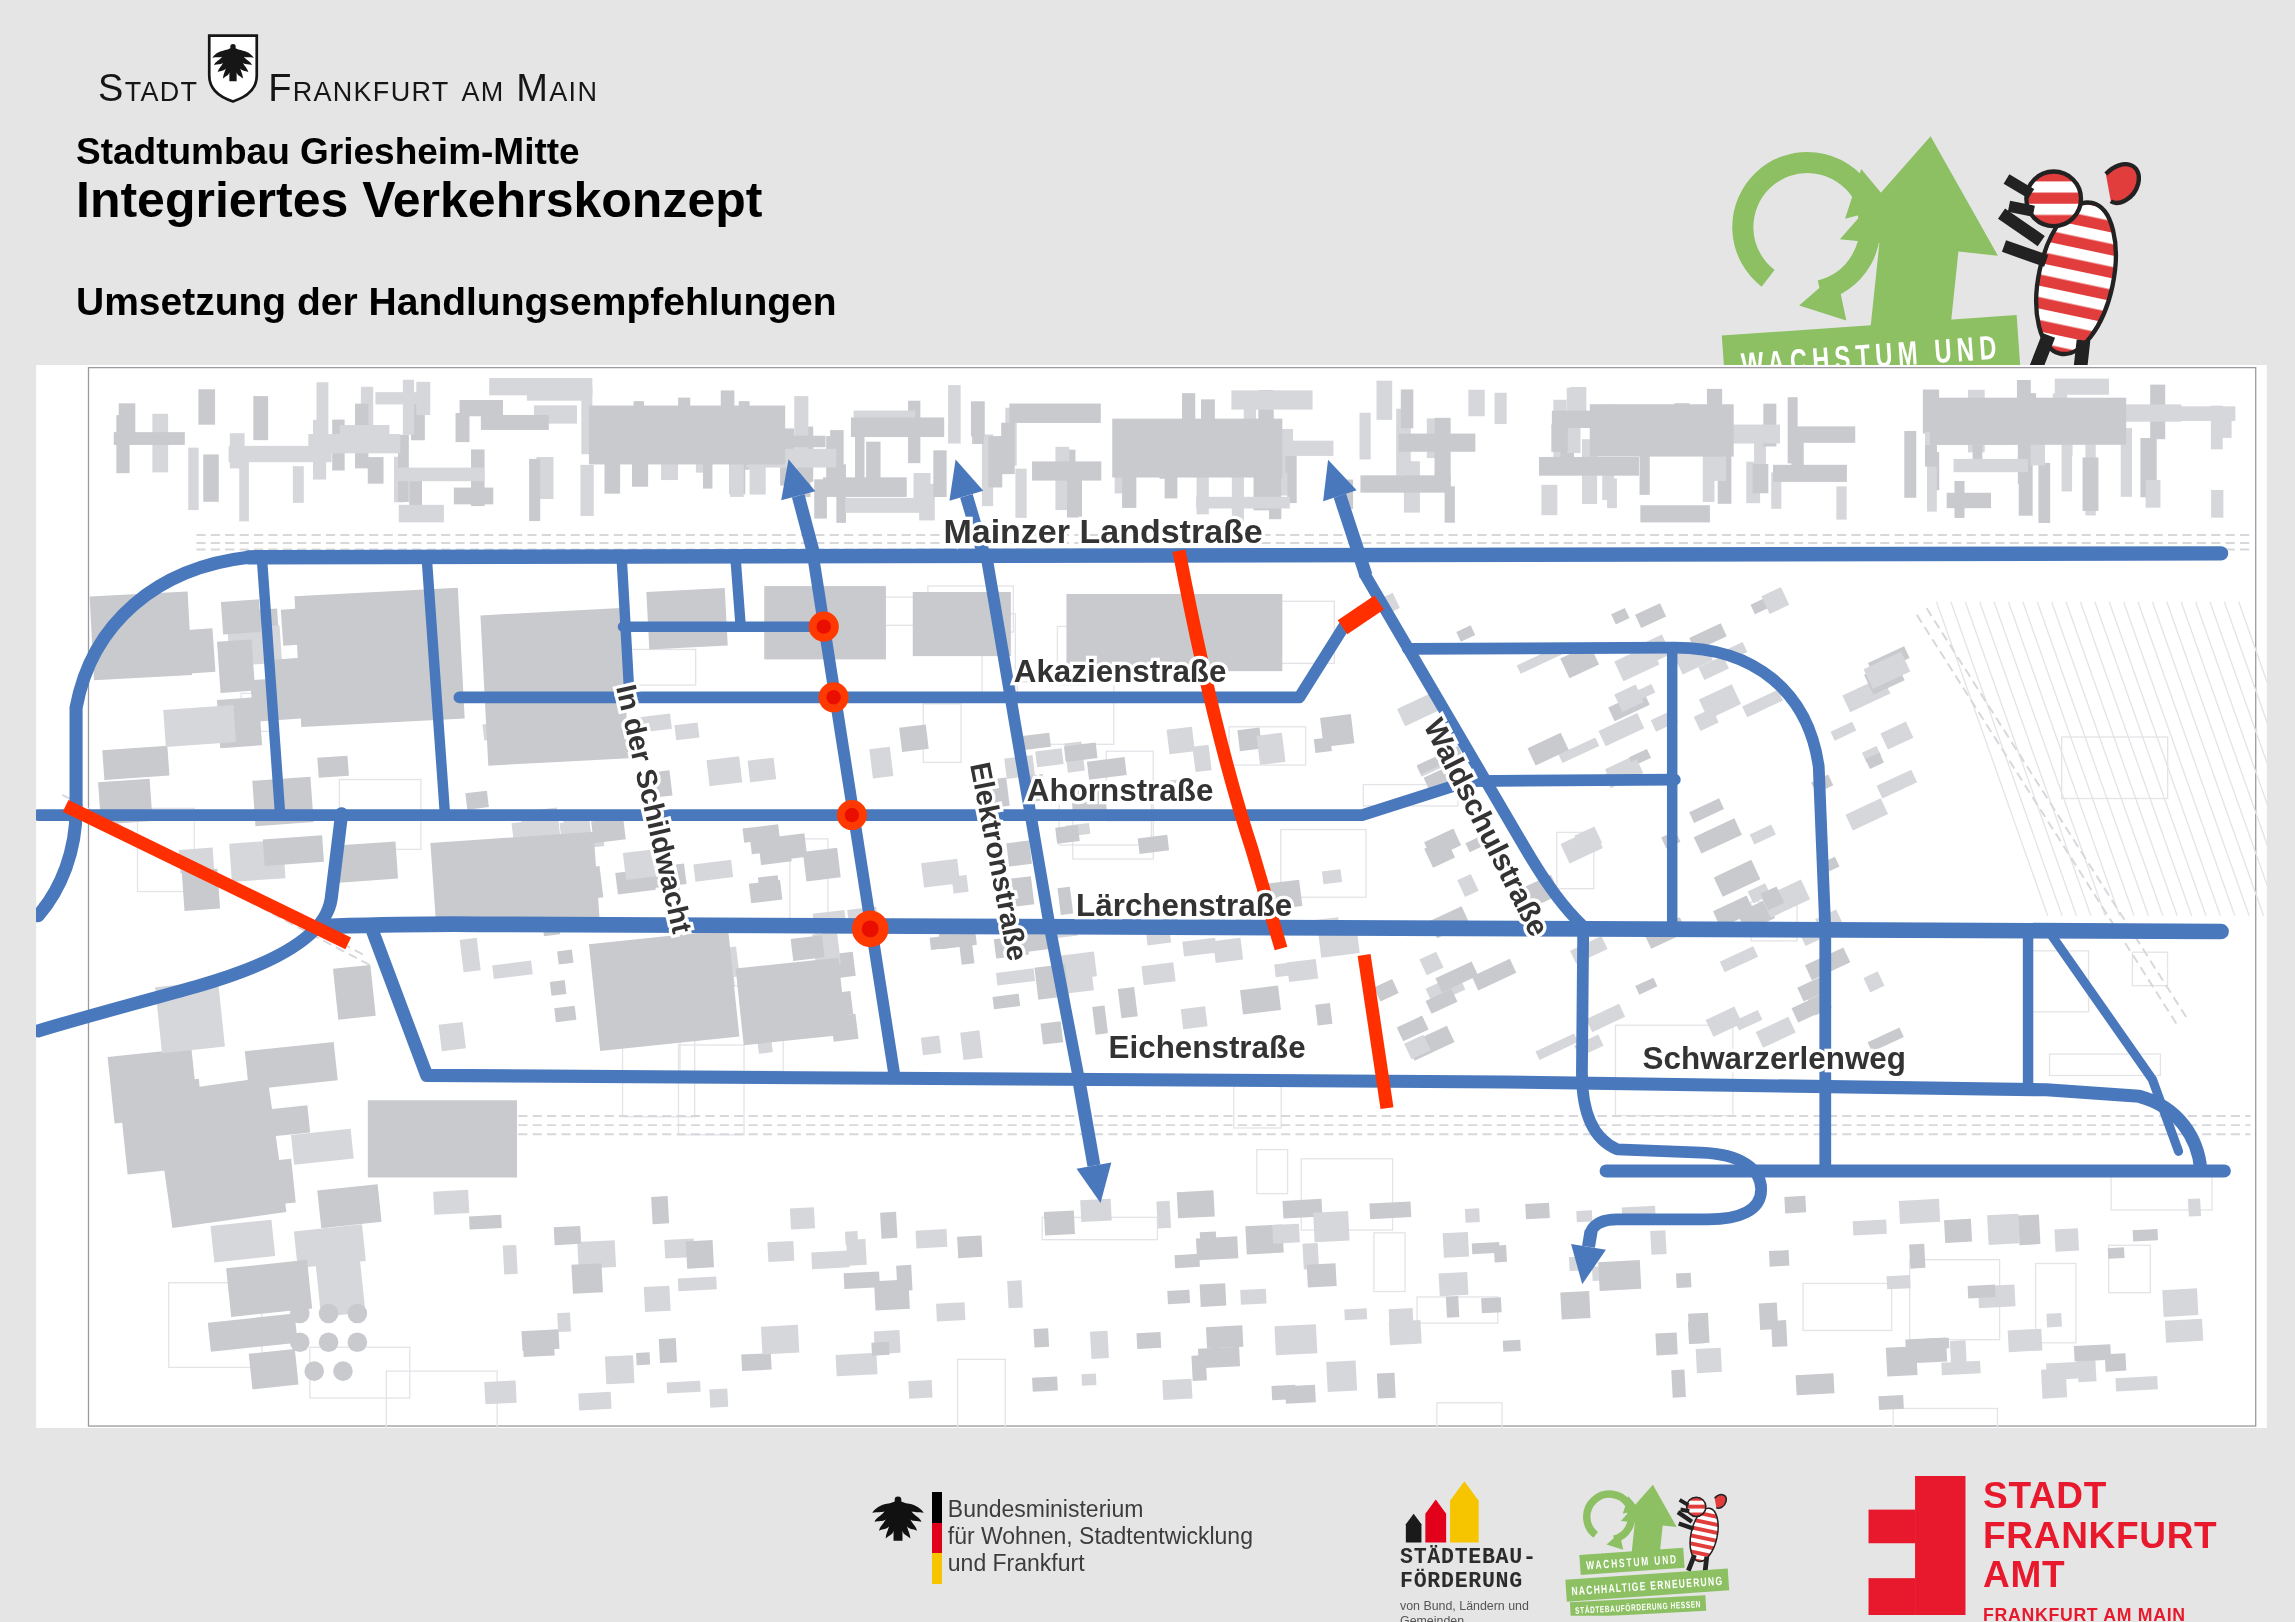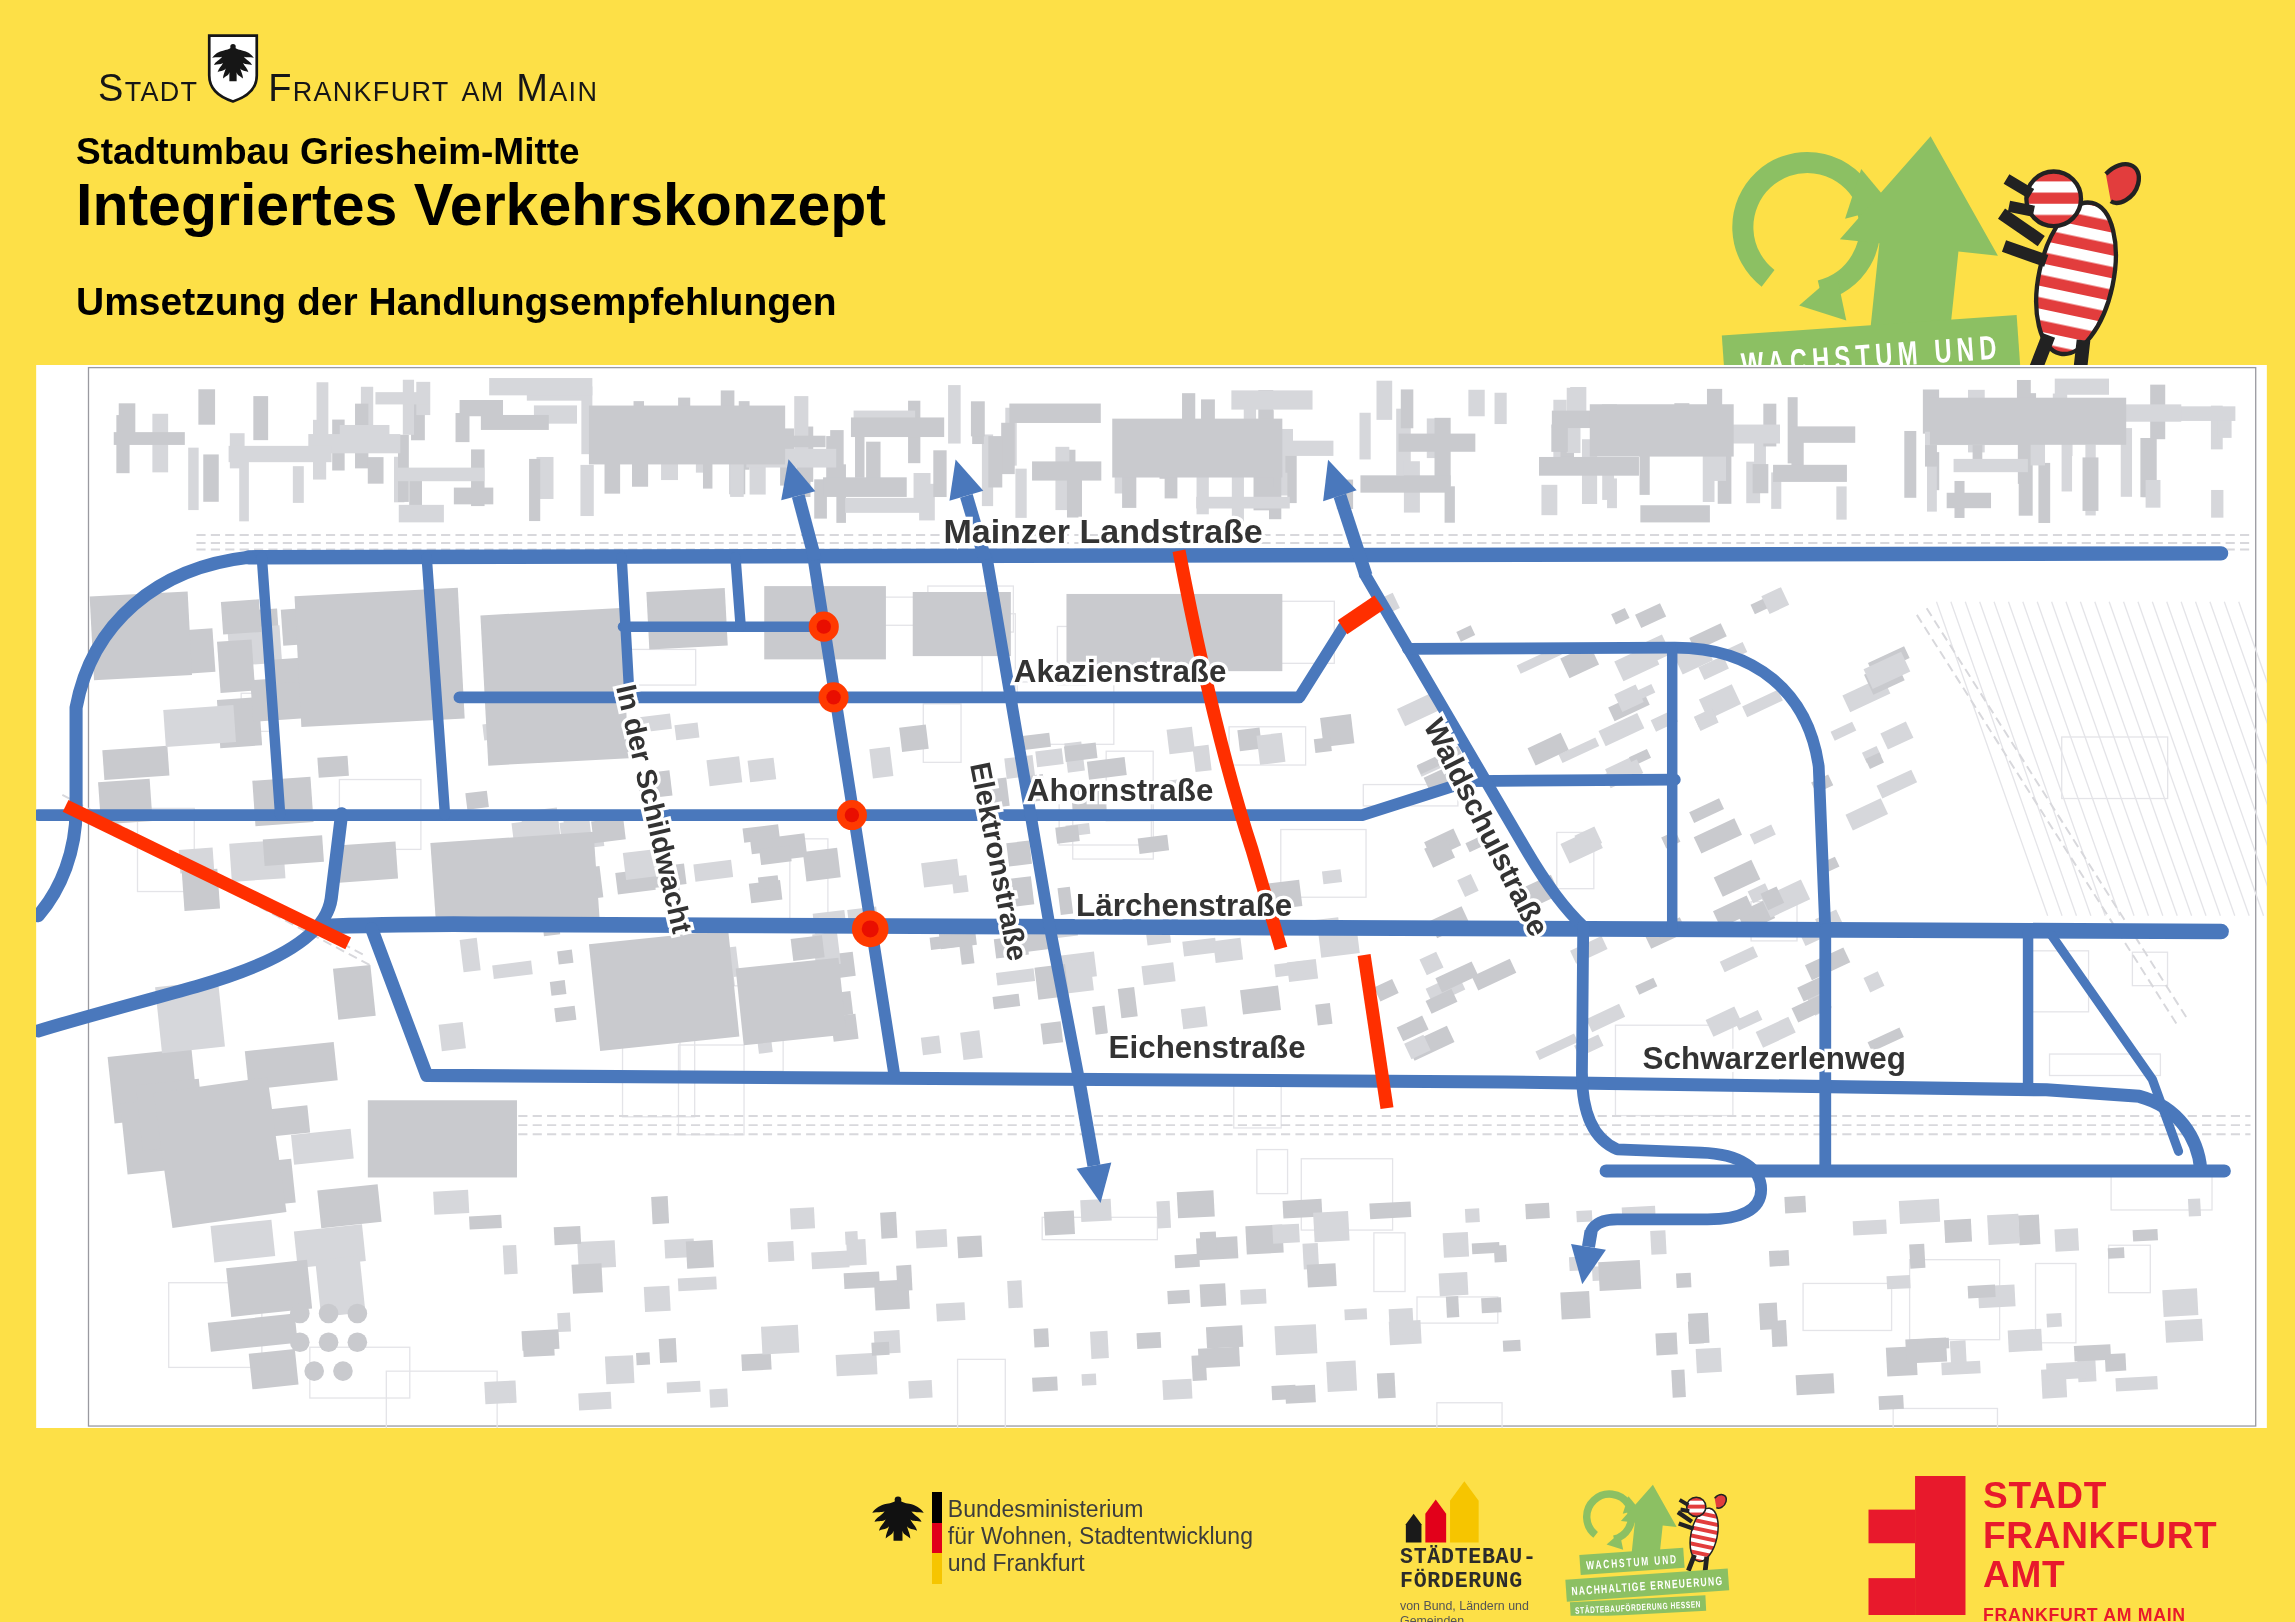--- a/index.html
+++ b/index.html
@@ -1,23 +1,23 @@
 <!DOCTYPE html>
 <html style="font-size:10.5px"><head>
 <meta charset="utf-8">
 <style>
   html,body{margin:0;padding:0;background:#fff;}
-  #page{position:relative;width:2295px;height:1622px;background:#fde047;overflow:hidden;
+  #page{position:relative;width:2295px;height:1622px;background:#e5e5e5;overflow:hidden;
         font-family:"Liberation Sans",sans-serif;color:#000;}
   
   #city-logo{position:absolute;left:98px;top:30px;display:flex;align-items:flex-end;gap:7.9px;}
   #city-logo .sc{font-variant:small-caps;font-size:38px;letter-spacing:1.3px;color:#161616;
                  font-family:"Liberation Sans",sans-serif;line-height:1;}
   #subtitle{position:absolute;left:76px;top:131px;font-size:37px;font-weight:700;text-align:right;}
-  #title{position:absolute;left:76px;top:171px;font-size:59px;font-weight:700;}
+  #title{position:absolute;left:76px;top:171px;font-size:50px;font-weight:700;}
   #heading2{position:absolute;left:76px;top:280px;font-size:39px;font-weight:700;}
   
   #map-wrap{position:absolute;left:36px;top:365px;width:2231px;height:1063px;}
   
   #program-logo-main{position:absolute;left:1681px;top:92px;width:497px;height:416px;}
   #program-logo-small{position:absolute;left:1565px;top:1469px;width:175px;height:147px;}
   
   .flogo{position:absolute;}
   #bund-logo{left:870px;top:1492px;display:flex;align-items:flex-start;gap:6px;}
   #bund-text{font-size:23px;line-height:1.18;color:#3c3c3c;padding-top:3.9px;}

